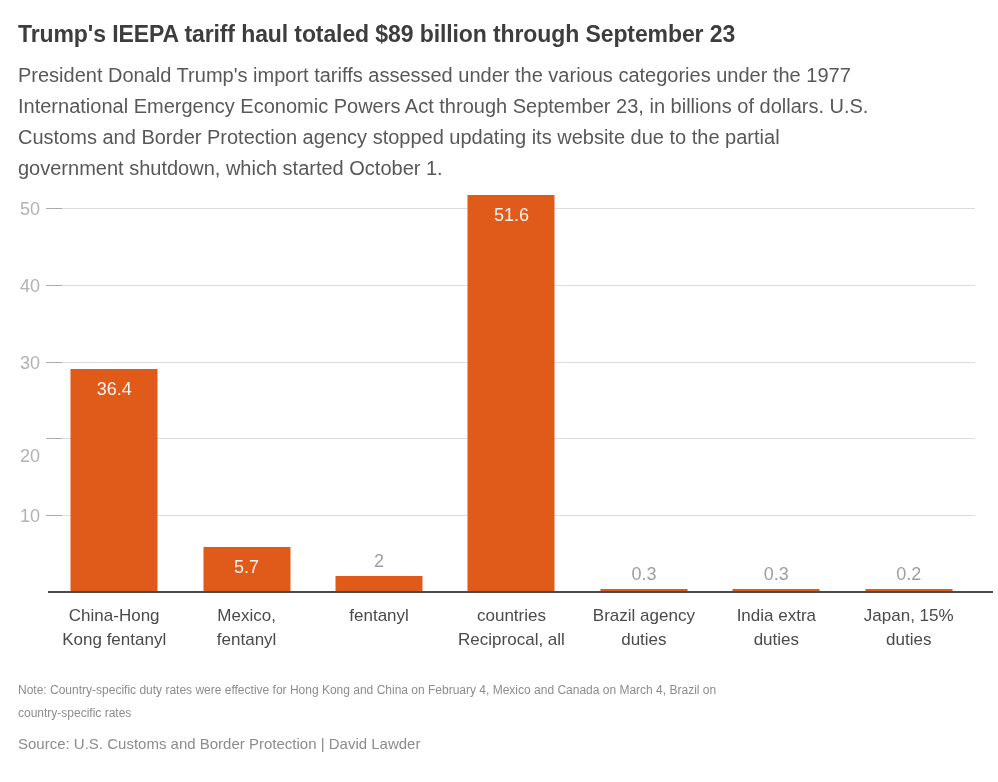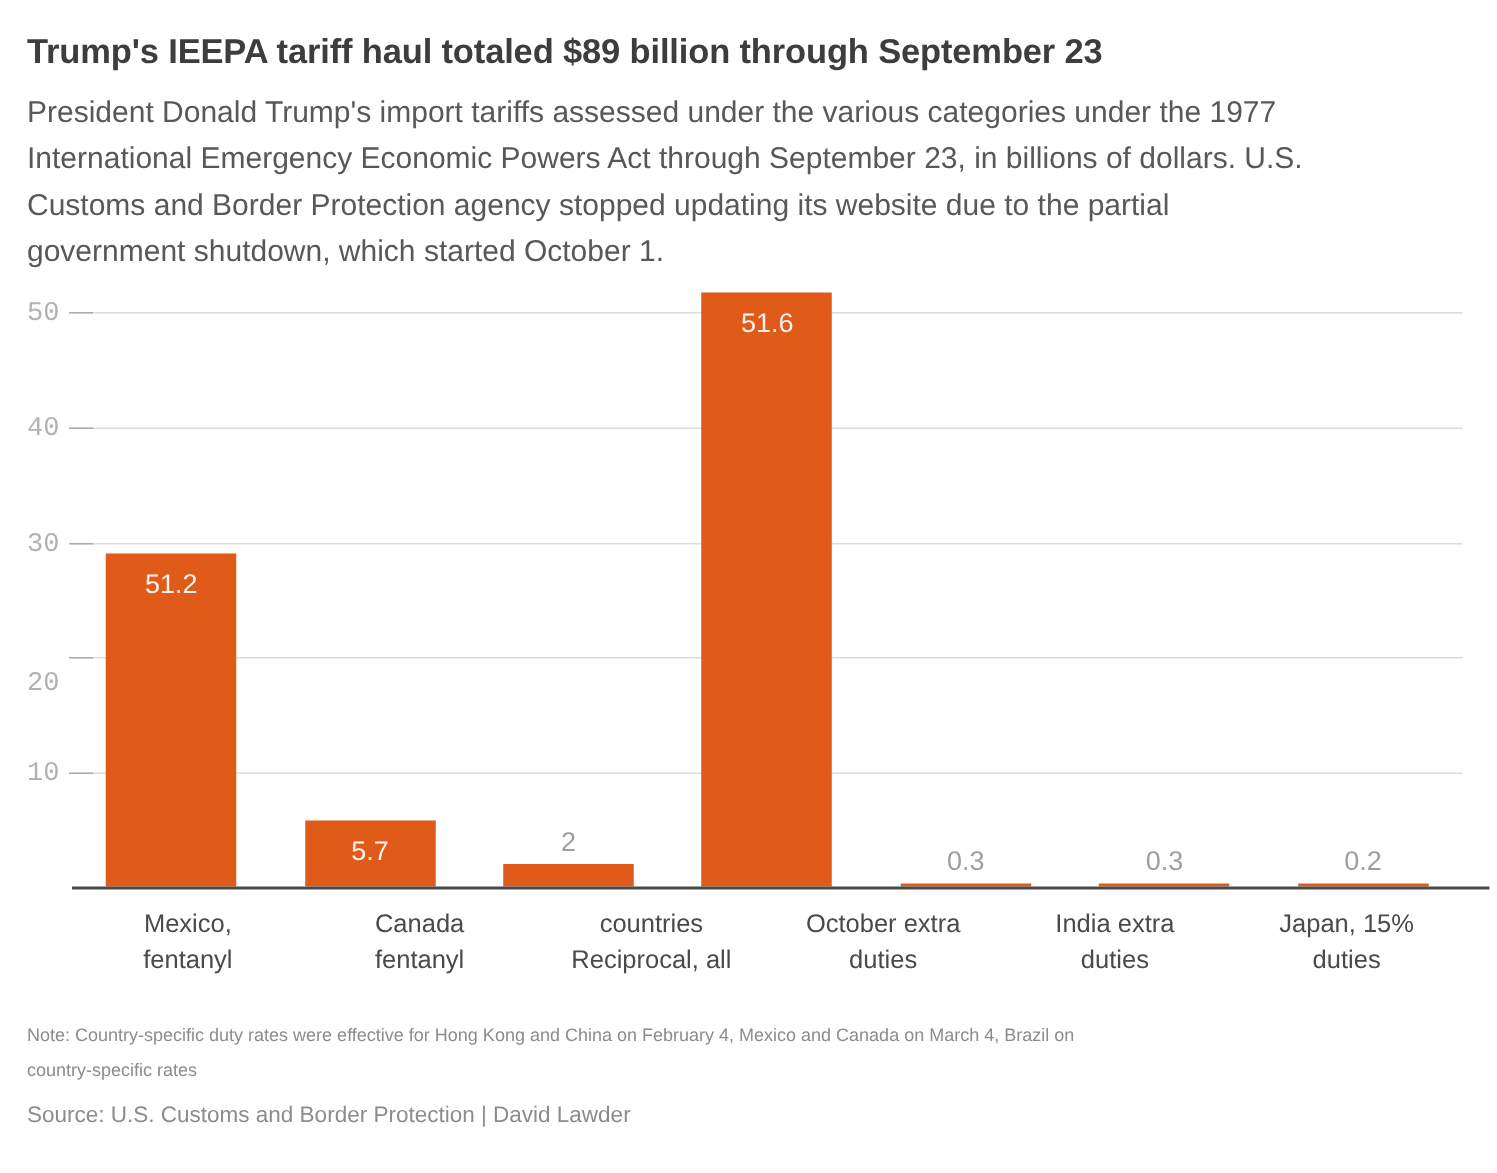--- a/index.html
+++ b/index.html
@@ -17,21 +17,21 @@
     font-size:20px;line-height:31px;color:#585858;
   }
   .chart-block{margin-left:18px;}
   .chart{
     position:relative;width:975px;height:400px;margin-top:9px;
   }
   .gridline{position:absolute;left:30px;width:927px;height:1px;}
   .tickdash{position:absolute;left:28px;width:16px;height:1px;}
   .ytick{
     position:absolute;left:0;width:22px;height:20px;line-height:20px;
-    text-align:left;font-size:18px;font-family:Liberation Mono, monospace;
+    text-align:right;font-size:18px;
   }
   .baseline{position:absolute;left:30px;right:0;bottom:0;height:2px;}
   .bars{position:absolute;left:30px;top:0;bottom:2px;width:927px;display:flex;}
   .slot{flex:1 1 0;position:relative;}
   .bar{
     position:absolute;bottom:0;left:50%;transform:translateX(-50%);
     width:87px;
   }
   .val-in{
     position:absolute;top:10px;left:0;right:0;text-align:center;
@@ -80,21 +80,21 @@
       <div class="ytick" style="bottom: 220.4px; color: rgb(178, 178, 178);">30</div>
       <div class="gridline" style="bottom: 307.2px; background: rgb(220, 220, 220);"></div>
       <div class="tickdash" style="bottom: 307.2px; background: rgb(171, 171, 171);"></div>
       <div class="ytick" style="bottom: 297.2px; color: rgb(178, 178, 178);">40</div>
       <div class="gridline" style="bottom: 384px; background: rgb(220, 220, 220);"></div>
       <div class="tickdash" style="bottom: 384px; background: rgb(171, 171, 171);"></div>
       <div class="ytick" style="bottom: 374px; color: rgb(178, 178, 178);">50</div>
       <div class="bars">
         <div class="slot">
           <div class="bar" style="height: 221.952px; background: rgb(224, 90, 26);">
-            <div class="val-in" style="color: rgba(255, 255, 255, 0.93);">51.2</div>
+            <div class="val-in" style="color: rgba(255, 255, 255, 0.93);">36.4</div>
           </div>
         </div>
         <div class="slot">
           <div class="bar" style="height: 43.776px; background: rgb(224, 90, 26);">
             <div class="val-in" style="color: rgba(255, 255, 255, 0.93);">5.7</div>
           </div>
         </div>
         <div class="slot">
           <div class="bar" style="height: 15.36px; background: rgb(224, 90, 26);">
             <div class="val-out" style="color: rgb(158, 158, 158);">2</div>
@@ -118,33 +118,36 @@
         <div class="slot">
           <div class="bar" style="height: 1.536px; background: rgb(224, 90, 26);">
             <div class="val-out" style="color: rgb(158, 158, 158);">0.2</div>
           </div>
         </div>
       </div>
       <div class="baseline" style="background: rgb(74, 74, 74);"></div>
     </div>
   <div class="xlabels" id="xlabels">
       <div class="xlabel">
+        <div>China-Hong</div>
+        <div>Kong fentanyl</div>
+      </div>
+      <div class="xlabel">
         <div>Mexico,</div>
         <div>fentanyl</div>
       </div>
       <div class="xlabel">
-        <div>Canada</div>
         <div>fentanyl</div>
       </div>
       <div class="xlabel">
         <div>countries</div>
         <div>Reciprocal, all</div>
       </div>
       <div class="xlabel">
-        <div>October extra</div>
+        <div>Brazil agency</div>
         <div>duties</div>
       </div>
       <div class="xlabel">
         <div>India extra</div>
         <div>duties</div>
       </div>
       <div class="xlabel">
         <div>Japan, 15%</div>
         <div>duties</div>
       </div>

